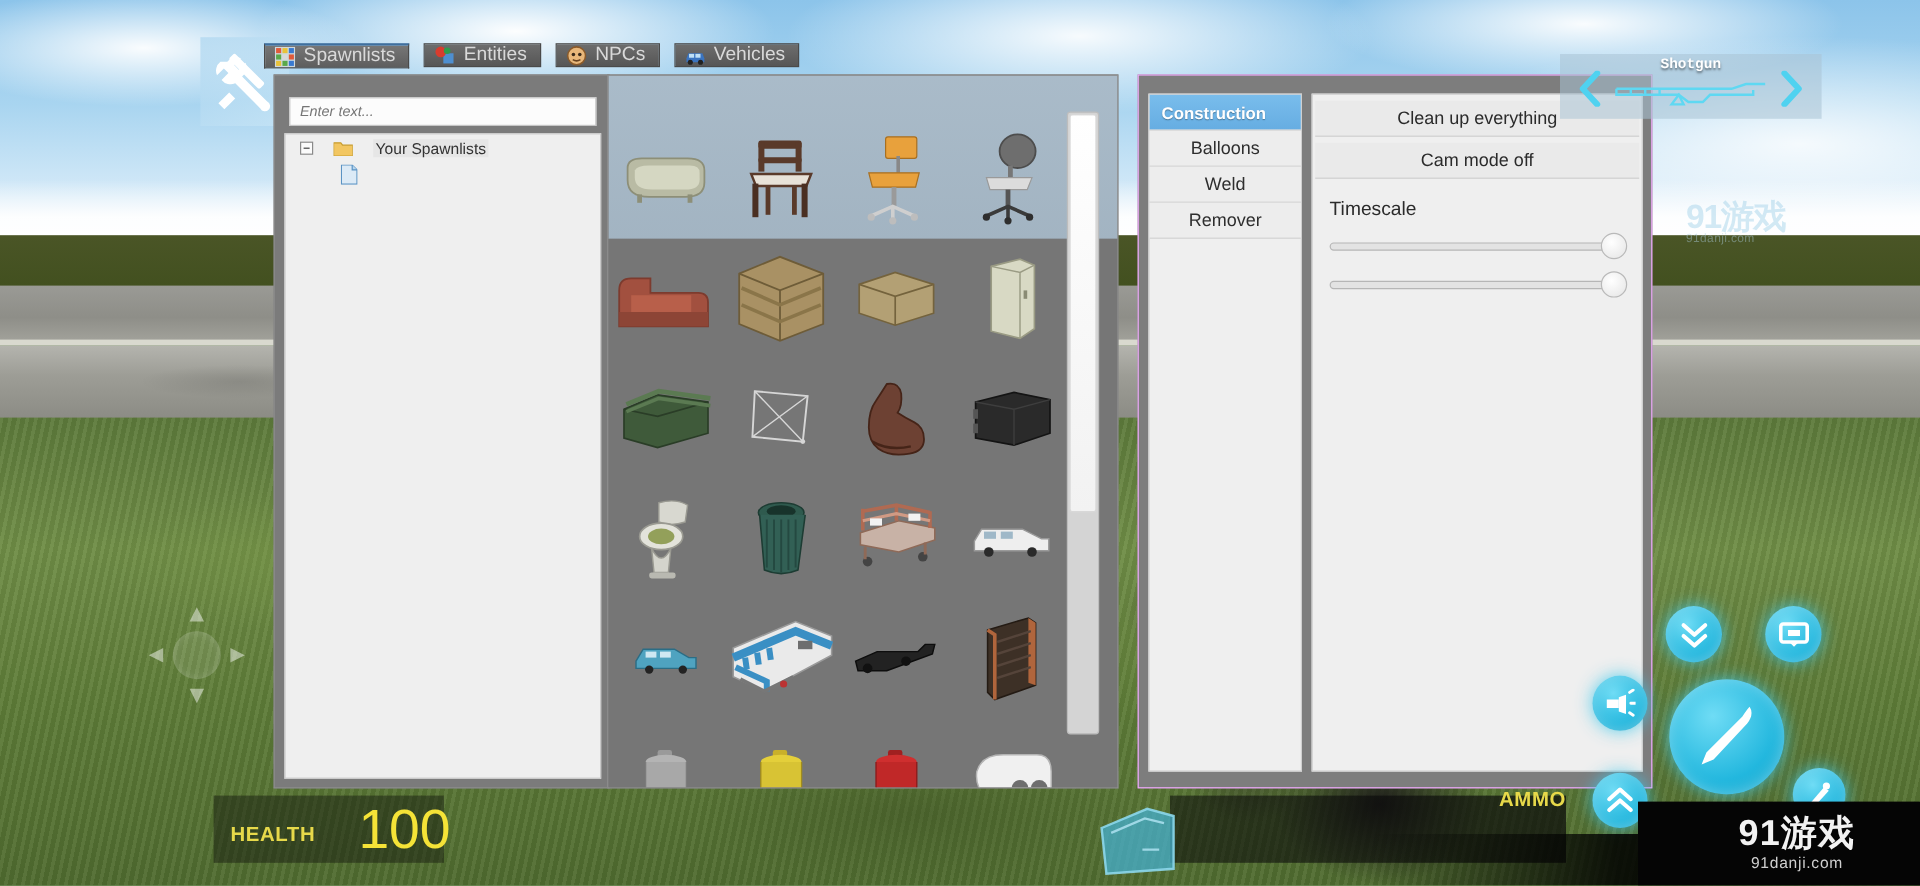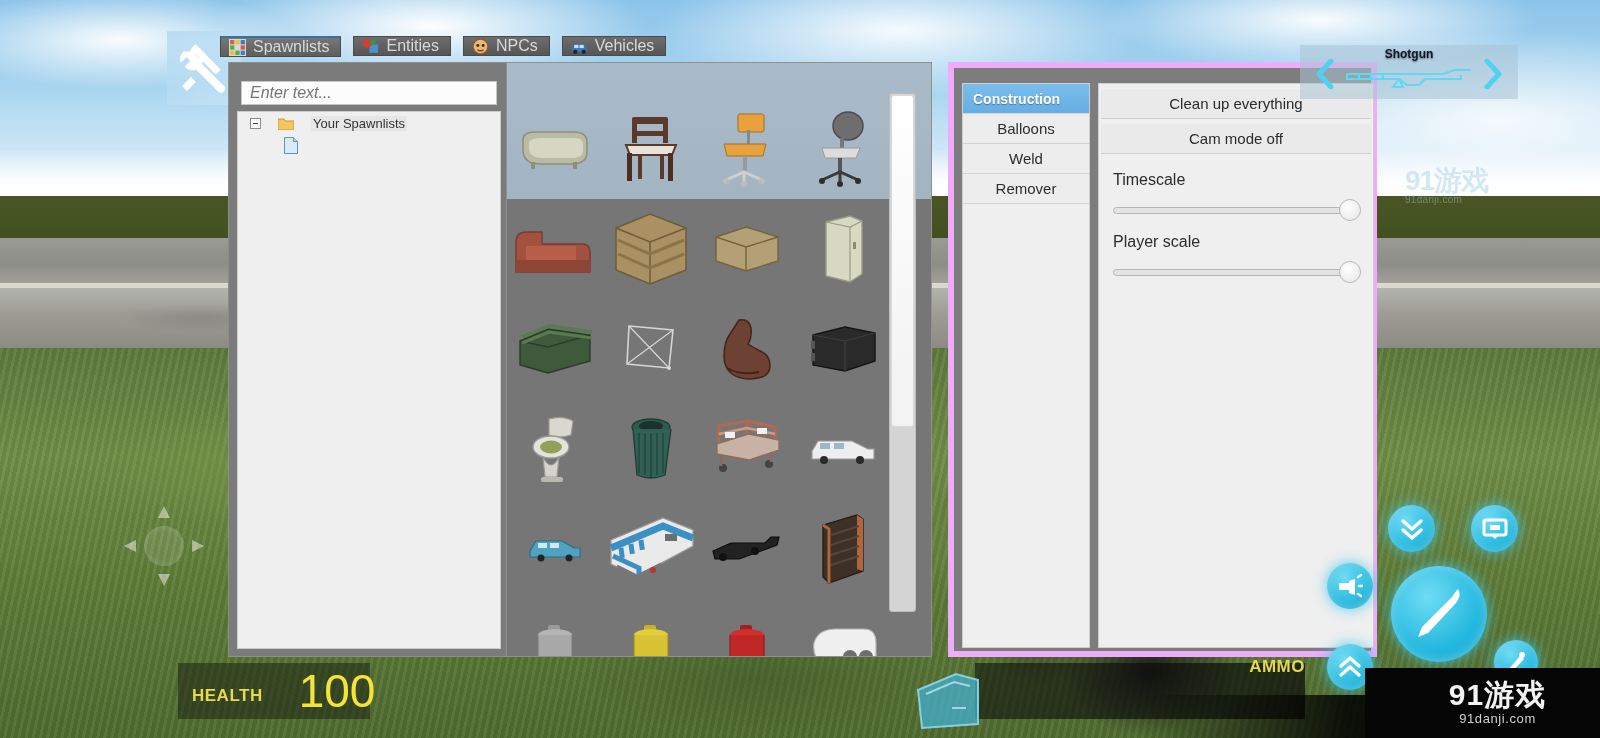--- a/index.html
+++ b/index.html
@@ -109,21 +109,21 @@
   
   #left-panel {
     position:absolute; left:228px; top:62px; width:280px; height:595px;
     background:#7b7b7b;
     border:1px solid #8d8d8d;
   }
   #search-input {
     position:absolute; left:12px; top:18px; width:256px; height:24px;
     background:#fcfcfc; border:1px solid #c6c6c6;
     font-family:"Liberation Sans", sans-serif;
-    font-size:16px; font-style:italic; color:#8d8d8d;
+    font-size:12px; font-style:italic; color:#8d8d8d;
     padding:0 8px;
   }
   #tree-box {
     position:absolute; left:8px; top:48px; width:264px; height:538px;
     background:#efefef; border:1px solid #c9c9c9;
   }
   .tree-row { display:flex; align-items:center; gap:17px; padding:4px 0 0 12px; }
   .tree-toggle {
     width:11px; height:11px; border:1px solid #8a8a8a; background:#fbfbfb;
     position:relative; flex:none;
@@ -160,21 +160,21 @@
   }
   #grid-scroll-thumb {
     position:absolute; left:1px; top:1px; width:23px; height:332px;
     background:linear-gradient(180deg,#ffffff,#f2f2f2);
     border:1px solid #d8d8d8; border-radius:3px;
   }
 
   
   #tool-frame {
     position:absolute; left:948px; top:62px; width:429px; height:595px;
-    background:#7d7d7d; border:6px solid #f0abfc;
+    background:#7d7d7d; border:1px solid #f0abfc;
   }
   #tool-list {
     position:absolute; left:8px; top:15px; width:128px; height:565px;
     background:#efefef; border:1px solid #cfcfcf;
   }
   .tool-item {
     height:30px; display:flex; align-items:center; justify-content:center;
     font-size:15px; color:#2e2e2e;
     background:#ededed; border-bottom:1px solid #d3d3d3;
   }
@@ -208,22 +208,23 @@
   }
 
   
   #weapon-select {
     position:absolute; left:1300px; top:45px; width:218px; height:54px;
     background:rgba(170,195,212,.55);
     display:flex; align-items:center; justify-content:center;
   }
   #weapon-name {
     position:absolute; top:2px; left:0; right:0; text-align:center;
-    font-size:12px; font-weight:bold; color:#0f172a;
+    font-size:12px; font-weight:bold; color:#ffffff;
     text-shadow:0 1px 2px rgba(0,0,0,.5);
+    font-family:Liberation Mono, monospace;
   }
   .wsel-arrow { position:absolute; top:14px; }
   .wsel-arrow.left { left:14px; }
   .wsel-arrow.right { right:14px; }
 
   
   .hud-box {
     position:absolute; height:56px;
     background:rgba(20,26,14,.48);
     display:flex; align-items:baseline; gap:18px;
@@ -627,21 +628,20 @@
     <div class="opt-button">
       <span>Cam mode off</span>
     </div>
 
     <div class="slider-label">Timescale</div>
     <div class="slider">
       <div class="slider-track"></div>
       <div class="slider-knob" style="right:0"></div>
     </div>
 
-    <div class="slider-label">Player scale</div>
     <div class="slider">
       <div class="slider-track"></div>
       <div class="slider-knob" style="right:0"></div>
     </div>
   </div>
 </div>
 
 <div id="weapon-select">
   <div id="weapon-name">Shotgun</div>
   <svg class="wsel-arrow left" width="22" height="30" viewBox="0 0 22 30">

